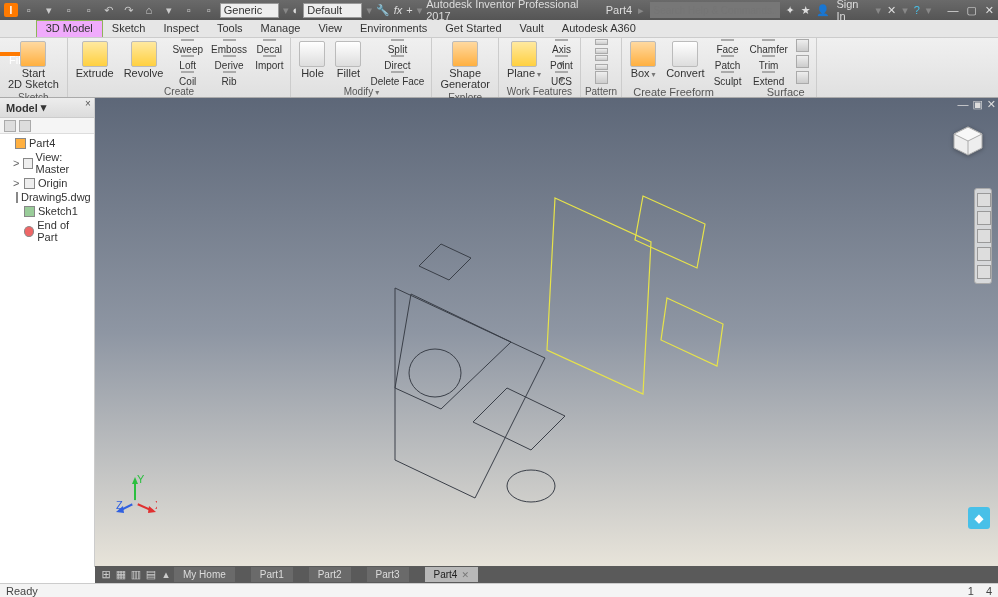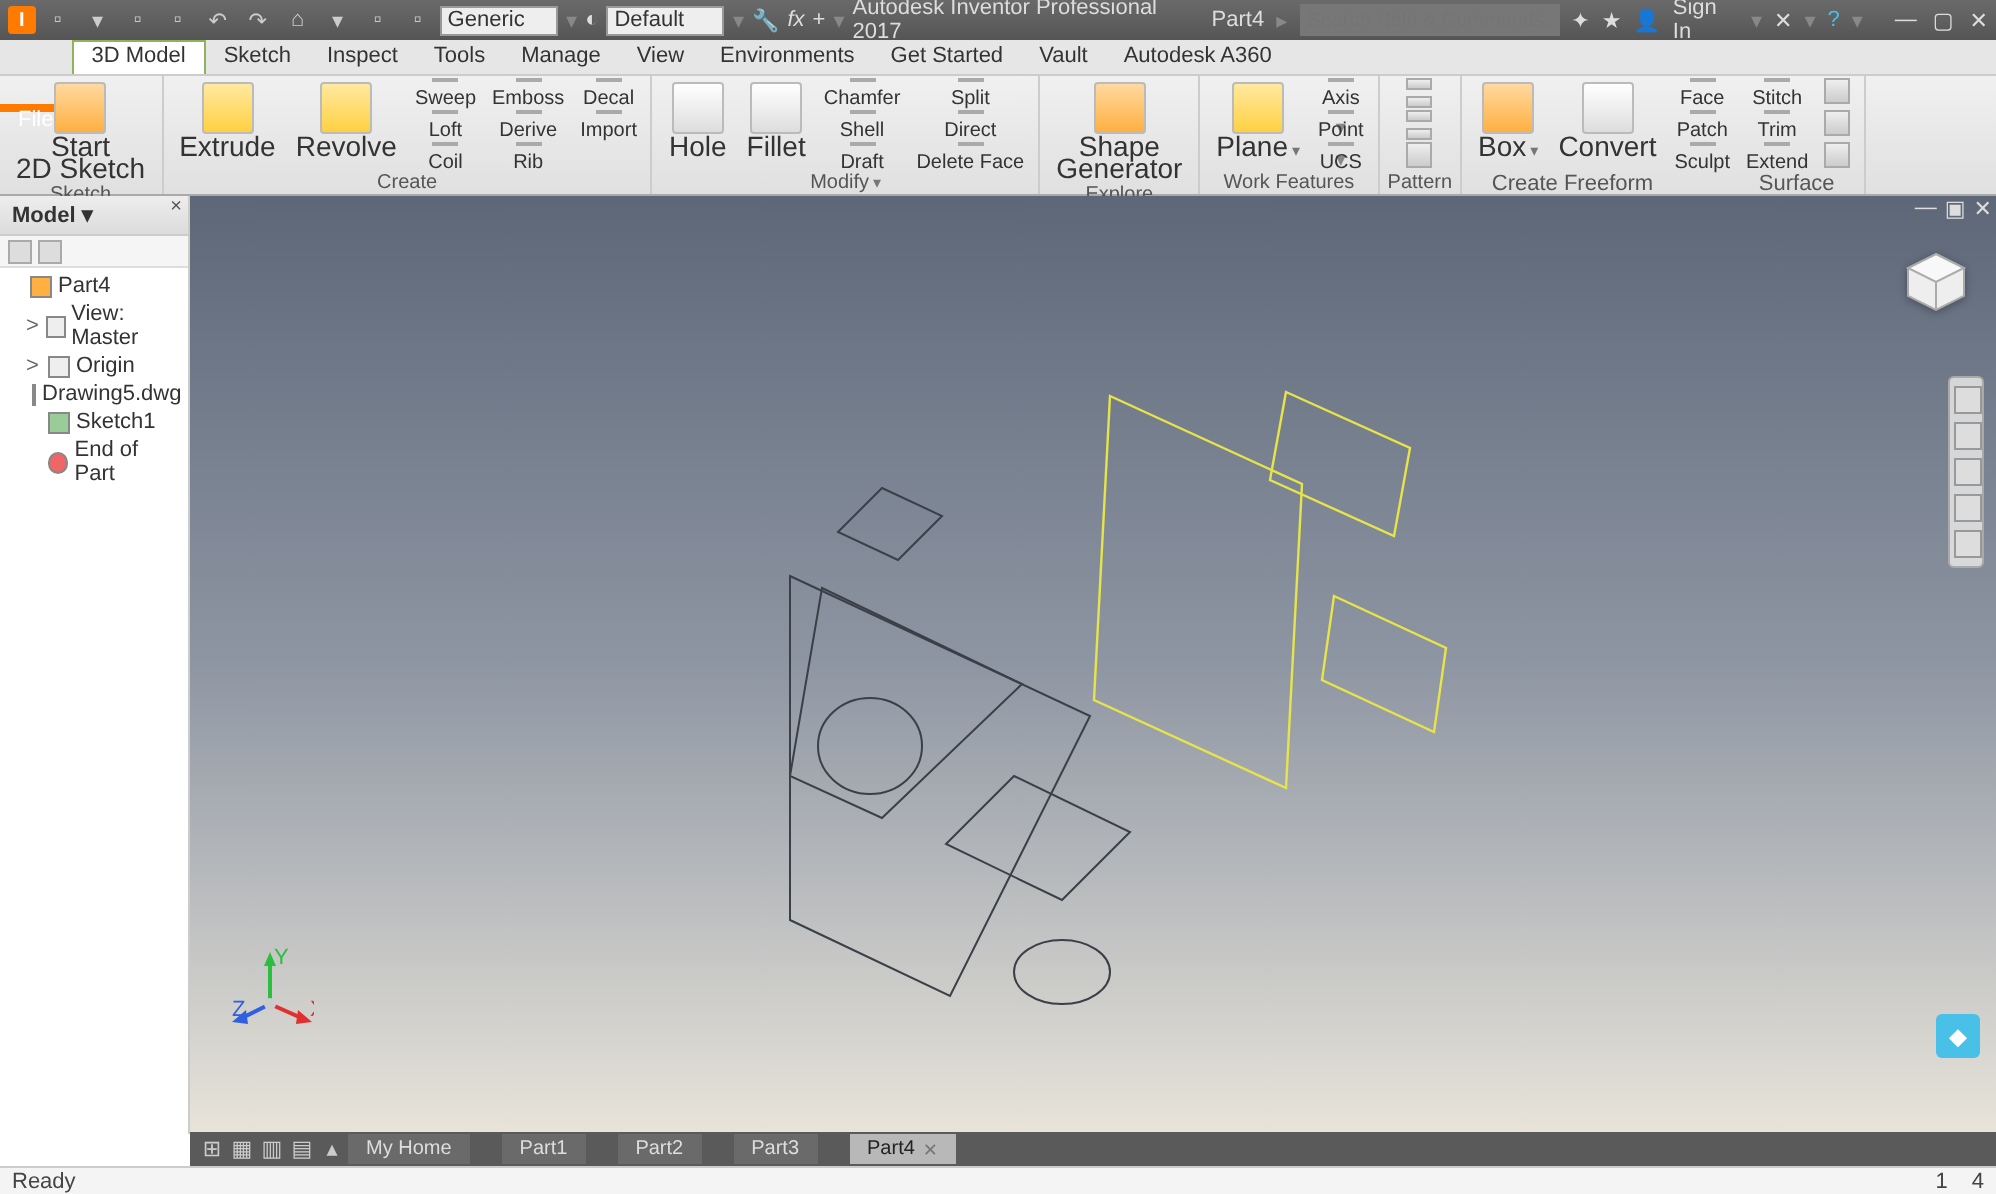--- a/index.html
+++ b/index.html
@@ -13,32 +13,32 @@
 #titlebar .title { margin-left:auto; margin-right:6px; display:flex; gap:6px; align-items:center;}
 #titlebar .search { background:#777; color:#bbb; height:16px; width:130px; padding:0 4px; border:none; font-size:10px;}
 #titlebar .win { display:flex; gap:8px; margin-left:6px;}
 #titlebar .ilogo { width:14px; height:14px; background:#ff7a00; color:#fff; font-weight:bold; display:flex; align-items:center; justify-content:center; font-size:10px; border-radius:2px;}
 .sep { color:#888; }
 
 
 #menutabs { height:18px; background:#e6e6e6; display:flex; align-items:stretch; font-size:11px; border-bottom:1px solid #ccc;}
 #menutabs .tab { padding:2px 9px; color:#333; cursor:pointer;}
 #menutabs .tab.file { background:#ff7a00; color:#fff;margin-top:32px;}
-#menutabs .tab.active { background:#ffffff; border:1px solid #8fb35a; border-bottom:none; padding-top:1px;}
+#menutabs .tab.active { background:#f0abfc; border:1px solid #8fb35a; border-bottom:none; padding-top:1px;}
 
 
 #ribbon { height:60px; background:linear-gradient(#f0f0f0,#e0e0e0); display:flex; border-bottom:1px solid #aaa;}
 .group { border-right:1px solid #ccc; display:flex; flex-direction:column; align-items:center; padding:1px 4px 0;}
 .group .content { flex:1; display:flex; align-items:flex-start; gap:2px;}
 .group .label { font-size:10px; color:#555; text-align:center; padding-bottom:1px;}
 .bigbtn { display:flex; flex-direction:column; align-items:center; justify-content:center; padding:2px 4px; gap:1px; cursor:pointer;}
 .bigbtn .ico { width:26px; height:26px; background:linear-gradient(#fff,#ddd); border:1px solid #bbb; border-radius:2px;}
 .bigbtn .ico.orange { background:linear-gradient(#ffd9a0,#ffb040);}
 .bigbtn .ico.yellow { background:linear-gradient(#ffe9a0,#ffd040);}
-.bigbtn .lbl { font-size:14px; color:#333; text-align:center; line-height:11px; white-space:pre;}
+.bigbtn .lbl { font-size:11px; color:#333; text-align:center; line-height:11px; white-space:pre;}
 .col { display:flex; flex-direction:column; gap:1px;}
 .smbtn { display:flex; align-items:center; gap:3px; padding:0 3px; height:15px; cursor:pointer; color:#333;flex-direction:column;}
 .smbtn .sico { width:13px; height:13px; background:linear-gradient(#eee,#ccc); border:1px solid #aaa;}
 .smbtn .sico.or { background:linear-gradient(#ffd9a0,#ffb040);}
 .smbtn .sico.rd { background:linear-gradient(#ffbfbf,#e07070);}
 .smbtn span { font-size:10px;}
 
 
 #work { position:absolute; top:98px; left:0; right:0; bottom:30px; display:flex;}
 #browser { width:95px; background:#fff; border-right:1px solid #ccc; display:flex; flex-direction:column;}
@@ -214,34 +214,20 @@
           <div class="ico"></div>
           <div class="lbl">Hole</div>
         </div>
       <div class="bigbtn">
           <div class="ico"></div>
           <div class="lbl">Fillet</div>
         </div>
       <div class="col">
         <div class="smbtn">
             <div class="sico"></div>
-            <span>Chamfer</span>
-          </div>
-        <div class="smbtn">
-            <div class="sico"></div>
-            <span>Shell</span>
-          </div>
-        <div class="smbtn">
-            <div class="sico"></div>
-            <span>Draft</span>
-          </div>
-      </div>
-      <div class="col">
-        <div class="smbtn">
-            <div class="sico"></div>
             <span>Split</span>
           </div>
         <div class="smbtn">
             <div class="sico"></div>
             <span>Direct</span>
           </div>
         <div class="smbtn">
             <div class="sico rd"></div>
             <span>Delete Face</span>
           </div>
@@ -326,21 +312,21 @@
             <span>Patch</span>
           </div>
         <div class="smbtn">
             <div class="sico"></div>
             <span>Sculpt</span>
           </div>
       </div>
       <div class="col">
         <div class="smbtn">
             <div class="sico"></div>
-            <span>Stitch</span>
+            <span>Chamfer</span>
           </div>
         <div class="smbtn">
             <div class="sico"></div>
             <span>Trim</span>
           </div>
         <div class="smbtn">
             <div class="sico"></div>
             <span>Extend</span>
           </div>
       </div>

